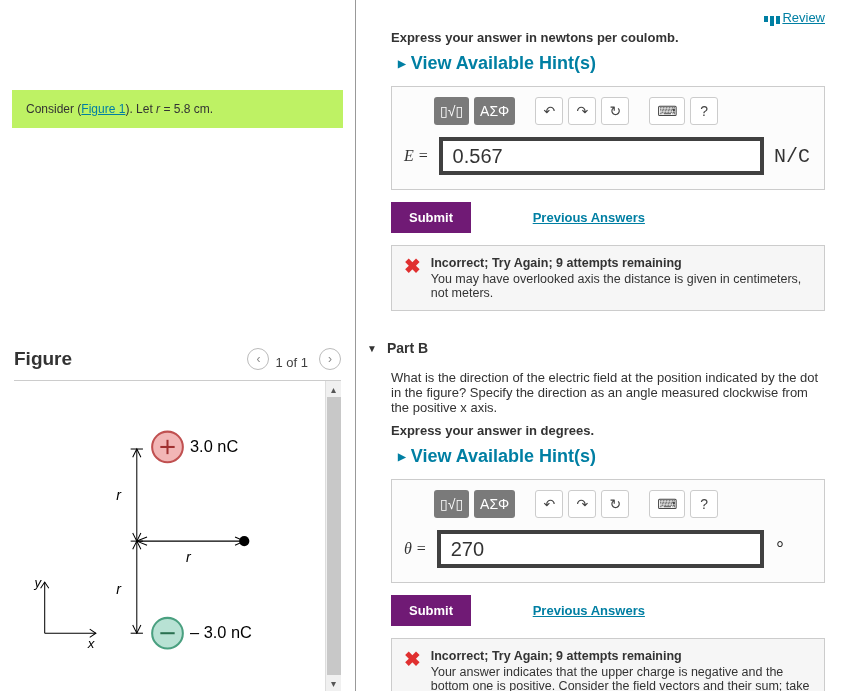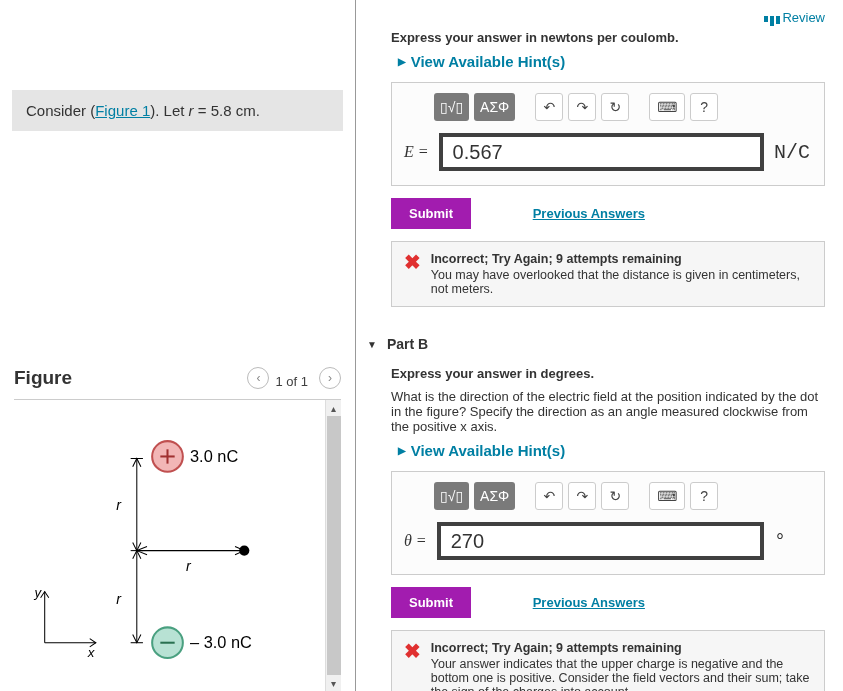--- a/index.html
+++ b/index.html
@@ -24,24 +24,24 @@
   }
   .right {
     flex: 1;
     border-left: 1px solid #999;
     padding: 10px 18px 0 35px;
     display: flex;
     flex-direction: column;
     overflow: hidden;
   }
   .consider {
-    margin: 90px 12px 16px 12px;
+    margin: 90px 12px 0 12px;
     padding: 12px 14px;
-    background: #e5e5e5;
-    font-size: 15px;
+    background: #bef264;
+    font-size: 12px;
   }
   .consider a { color: #007fa3; text-decoration: underline; }
   .consider .ital { font-style: italic; }
   .figure-head {
     display: flex;
     align-items: flex-end;
     margin: 220px 14px 10px 14px;
   }
   .figure-head .title {
     font-size: 19px;
@@ -90,38 +90,39 @@
     width: 14px;
     background: #c8c8c8;
   }
   
   .review-row {
     text-align: right;
     margin-bottom: 4px;
   }
   .review-link {
     color: #007fa3;
+    text-decoration: underline;
     font-size: 13px;
   }
   .review-link .bars {
     display: inline-flex;
     gap: 2px;
     margin-right: 2px;
   }
   .review-link .bars span {
     display: inline-block;
     width: 4px;
     background: #007fa3;
   }
   .qtext { font-size: 13px; margin-bottom: 8px; color: #333; }
   .bold { font-weight: bold; }
   .hints {
     color: #007fa3;
     font-weight: bold;
-    font-size: 15px;
+    font-size: 18px;
     display: inline-flex;
     align-items: center;
     gap: 5px;
     margin-bottom: 12px;
     padding-left: 7px;
   }
   .hints::before {
     content: "▶";
     font-size: 10px;
     color: #007fa3;
@@ -177,21 +178,21 @@
   }
   .unit {
     font-family: Liberation Mono, monospace;
     font-size: 20px;
     width: 38px;
   }
   .submit-row {
     margin-bottom: 12px;
   }
   .submit-btn {
-    background: #a21caf;
+    background: #701a75;
     color: #fff;
     font-weight: bold;
     border: none;
     padding: 8px 18px;
     font-size: 13px;
   }
   .prev-link {
     color: #007fa3;
     font-weight: bold;
     text-decoration: underline;
@@ -328,27 +329,27 @@
 
     <div class="submit-row">
       <button class="submit-btn">Submit</button>
       <a class="prev-link">Previous Answers</a>
     </div>
 
     <div class="feedback">
       <div class="xicon">✖</div>
       <div class="msg">
         <div class="head">Incorrect; Try Again; 9 attempts remaining</div>
-        <div>You may have overlooked that the distance is given in centimeters, not meters.</div>
+        <div>You may have overlooked axis the distance is given in centimeters, not meters.</div>
       </div>
     </div>
 
     <div class="partb-head">Part B</div>
+    <div class="qtext">What is the direction of the electric field at the position indicated by the dot in the figure? Specify the direction as an angle measured clockwise from the positive x axis.</div>
     <div class="qtext bold">Express your answer in degrees.</div>
-    <div class="qtext">What is the direction of the electric field at the position indicated by the dot in the figure? Specify the direction as an angle measured clockwise from the positive x axis.</div>
     <a class="hints">View Available Hint(s)</a>
 
     <div class="answerbox">
       <div class="toolbar">
         <div class="spacer"></div>
           <div class="spacer"></div>
         <span class="tb-btn">▯√▯</span>
         <span class="tb-btn">ΑΣΦ</span>
         <div class="spacer"></div>
         <span class="tb-btn light">↶</span>

